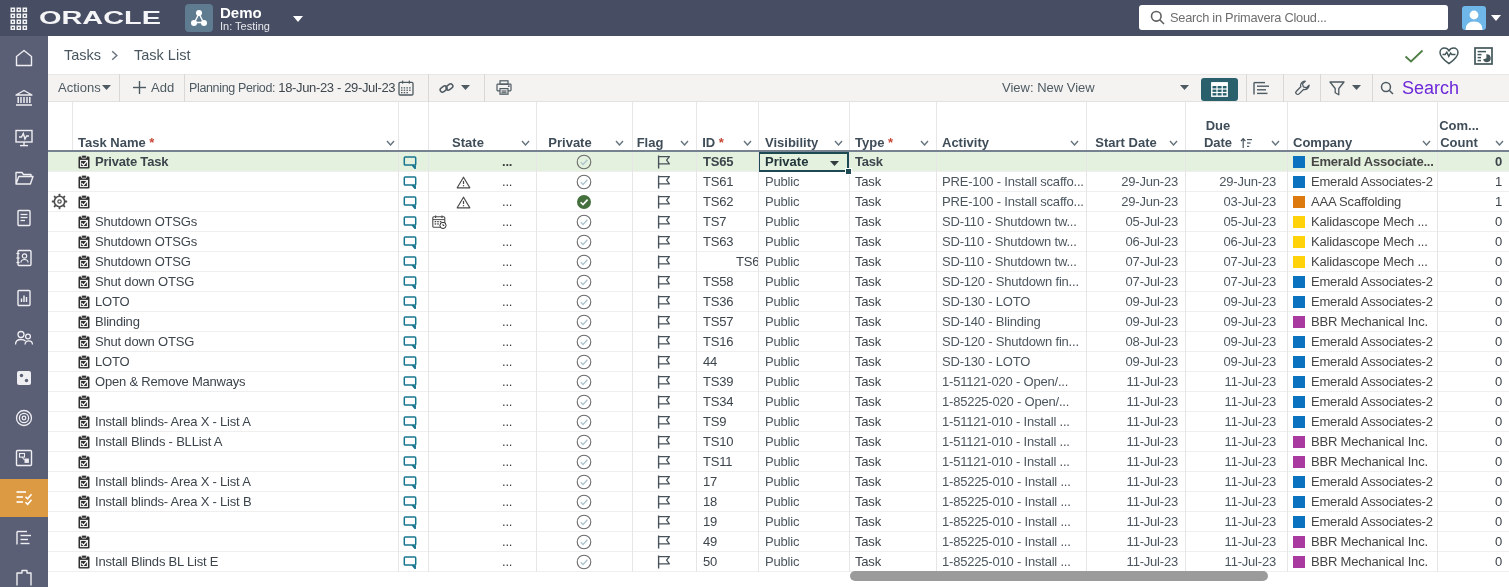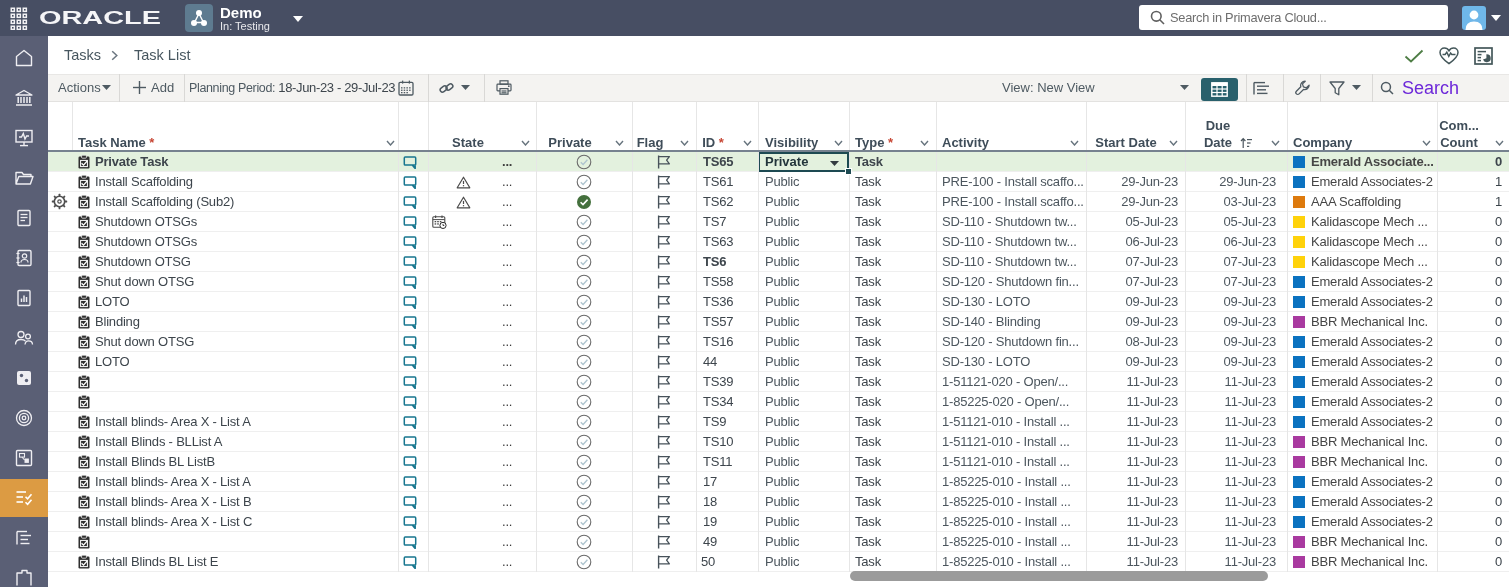--- a/index.html
+++ b/index.html
@@ -517,21 +517,20 @@
   </div>
 <div class="abs" style="left:48px;top:172px;width:1461px;height:20px;background:#fff;border-bottom:1px solid #EFEFEF">
     <div class="cell" style="left:30px;top:3px">
       <svg width="12" height="14" viewBox="0 0 12 14" style="display:block;">
         <rect x="0.5" y="1.5" width="11" height="12" rx="1.2" fill="#2E2E2E"></rect>
         <rect x="3.6" y="0.2" width="4.8" height="3" rx="0.8" fill="#2E2E2E" stroke="#fff" stroke-width="0.7"></rect>
         <rect x="2.6" y="5.4" width="6.8" height="6.2" fill="none" stroke="#fff" stroke-width="1"></rect>
         <path d="M3.6 8.2 L5.5 10.1 L9.2 6" fill="none" stroke="#fff" stroke-width="1.3"></path>
       </svg>
     </div>
-    <div class="cell" style="left:47px;width:300px;">Install Scaffolding</div>
     <div class="cell" style="left:355px;top:4px">
       <svg width="14" height="13" viewBox="0 0 14 13" style="display:block;">
         <path d="M2.2 1.1 H11.8 Q12.7 1.1 12.7 2 V8.2 Q12.7 9.1 11.8 9.1 H9.2 L12.2 12.6 V9.1 M2.2 1.1 Q1.3 1.1 1.3 2 V8.2 Q1.3 9.1 2.2 9.1 H9.2" fill="none" stroke="#17768F" stroke-width="1.5" stroke-linejoin="round"></path>
       </svg>
     </div>
     <div class="cell" style="left:408px;top:4px">
       <svg width="15" height="13" viewBox="0 0 15 13" style="display:block;">
         <path d="M7.5 1.2 L13.8 11.8 H1.2 Z" fill="none" stroke="#4B4B4B" stroke-width="1.2" stroke-linejoin="round"></path>
         <rect x="6.9" y="4.9" width="1.2" height="3.1" fill="#4B4B4B"></rect>
         <rect x="6.9" y="9.1" width="1.2" height="1.2" fill="#4B4B4B"></rect>
@@ -578,21 +577,20 @@
       </svg>
     </div>
     <div class="cell" style="left:30px;top:3px">
       <svg width="12" height="14" viewBox="0 0 12 14" style="display:block;">
         <rect x="0.5" y="1.5" width="11" height="12" rx="1.2" fill="#2E2E2E"></rect>
         <rect x="3.6" y="0.2" width="4.8" height="3" rx="0.8" fill="#2E2E2E" stroke="#fff" stroke-width="0.7"></rect>
         <rect x="2.6" y="5.4" width="6.8" height="6.2" fill="none" stroke="#fff" stroke-width="1"></rect>
         <path d="M3.6 8.2 L5.5 10.1 L9.2 6" fill="none" stroke="#fff" stroke-width="1.3"></path>
       </svg>
     </div>
-    <div class="cell" style="left:47px;width:300px;">Install Scaffolding (Sub2)</div>
     <div class="cell" style="left:355px;top:4px">
       <svg width="14" height="13" viewBox="0 0 14 13" style="display:block;">
         <path d="M2.2 1.1 H11.8 Q12.7 1.1 12.7 2 V8.2 Q12.7 9.1 11.8 9.1 H9.2 L12.2 12.6 V9.1 M2.2 1.1 Q1.3 1.1 1.3 2 V8.2 Q1.3 9.1 2.2 9.1 H9.2" fill="none" stroke="#17768F" stroke-width="1.5" stroke-linejoin="round"></path>
       </svg>
     </div>
     <div class="cell" style="left:408px;top:4px">
       <svg width="15" height="13" viewBox="0 0 15 13" style="display:block;">
         <path d="M7.5 1.2 L13.8 11.8 H1.2 Z" fill="none" stroke="#4B4B4B" stroke-width="1.2" stroke-linejoin="round"></path>
         <rect x="6.9" y="4.9" width="1.2" height="3.1" fill="#4B4B4B"></rect>
         <rect x="6.9" y="9.1" width="1.2" height="1.2" fill="#4B4B4B"></rect>
@@ -741,21 +739,21 @@
         <circle cx="8" cy="8" r="6.8" fill="none" stroke="#6A6A6A" stroke-width="1.1"></circle>
         <path d="M4.8 8.2 L7.1 10.5 L11.4 5.8" fill="none" stroke="#AEC4CE" stroke-width="1.3"></path>
       </svg>
     </div>
     <div class="cell" style="left:609px;top:3px">
       <svg width="14" height="14" viewBox="0 0 14 14" style="display:block;">
         <line x1="1.6" y1="0.5" x2="1.6" y2="13.5" stroke="#47525A" stroke-width="1.4"></line>
         <path d="M1.6 1.6 H12.4 L9.6 5.2 L12.4 8.8 H1.6" fill="none" stroke="#47525A" stroke-width="1.3" stroke-linejoin="round"></path>
       </svg>
     </div>
-    <div class="cell" style="left:655px;width:50px;font-weight:bold;">TS6</div>
+    <div class="cell" style="left:688px;width:50px;">TS6</div>
     <div class="cell" style="left:717px;width:80px;color:#4C565E">Public</div>
     <div class="cell" style="left:807px;width:78px;">Task</div>
     <div class="cell" style="left:894px;width:142px;color:#4C565E;letter-spacing:-0.2px">SD-110 - Shutdown tw...</div>
     <div class="cell" style="left:1038px;width:92px;text-align:right;color:#4C565E">07-Jul-23</div>
     <div class="cell" style="left:1137px;width:91px;text-align:right;color:#4C565E">07-Jul-23</div>
     <div class="cell" style="left:1245px;top:4px">
       <div style="width:12px;height:12px;background:#FFD20A"></div>
     </div>
     <div class="cell" style="left:1263px;width:125px;color:#464646">Kalidascope Mech ...</div>
     <div class="cell" style="left:1389px;width:65px;text-align:right;">0</div>
@@ -962,20 +960,21 @@
   </div>
 <div class="abs" style="left:48px;top:372px;width:1461px;height:20px;background:#fff;border-bottom:1px solid #EFEFEF">
     <div class="cell" style="left:30px;top:3px">
       <svg width="12" height="14" viewBox="0 0 12 14" style="display:block;">
         <rect x="0.5" y="1.5" width="11" height="12" rx="1.2" fill="#2E2E2E"></rect>
         <rect x="3.6" y="0.2" width="4.8" height="3" rx="0.8" fill="#2E2E2E" stroke="#fff" stroke-width="0.7"></rect>
         <rect x="2.6" y="5.4" width="6.8" height="6.2" fill="none" stroke="#fff" stroke-width="1"></rect>
         <path d="M3.6 8.2 L5.5 10.1 L9.2 6" fill="none" stroke="#fff" stroke-width="1.3"></path>
       </svg>
     </div>
+    <div class="cell" style="left:47px;width:300px;">Open &amp; Remove Manways</div>
     <div class="cell" style="left:355px;top:4px">
       <svg width="14" height="13" viewBox="0 0 14 13" style="display:block;">
         <path d="M2.2 1.1 H11.8 Q12.7 1.1 12.7 2 V8.2 Q12.7 9.1 11.8 9.1 H9.2 L12.2 12.6 V9.1 M2.2 1.1 Q1.3 1.1 1.3 2 V8.2 Q1.3 9.1 2.2 9.1 H9.2" fill="none" stroke="#17768F" stroke-width="1.5" stroke-linejoin="round"></path>
       </svg>
     </div>
     <div class="cell" style="left:454px;width:16px;color:#3B3B3B">...</div>
     <div class="cell" style="left:528px;top:2px">
       <svg width="16" height="16" viewBox="0 0 16 16" style="display:block;">
         <circle cx="8" cy="8" r="6.8" fill="none" stroke="#6A6A6A" stroke-width="1.1"></circle>
         <path d="M4.8 8.2 L7.1 10.5 L11.4 5.8" fill="none" stroke="#AEC4CE" stroke-width="1.3"></path>
@@ -1120,21 +1119,20 @@
   </div>
 <div class="abs" style="left:48px;top:452px;width:1461px;height:20px;background:#fff;border-bottom:1px solid #EFEFEF">
     <div class="cell" style="left:30px;top:3px">
       <svg width="12" height="14" viewBox="0 0 12 14" style="display:block;">
         <rect x="0.5" y="1.5" width="11" height="12" rx="1.2" fill="#2E2E2E"></rect>
         <rect x="3.6" y="0.2" width="4.8" height="3" rx="0.8" fill="#2E2E2E" stroke="#fff" stroke-width="0.7"></rect>
         <rect x="2.6" y="5.4" width="6.8" height="6.2" fill="none" stroke="#fff" stroke-width="1"></rect>
         <path d="M3.6 8.2 L5.5 10.1 L9.2 6" fill="none" stroke="#fff" stroke-width="1.3"></path>
       </svg>
     </div>
-    <div class="cell" style="left:47px;width:300px;">Install Blinds BL ListB</div>
     <div class="cell" style="left:355px;top:4px">
       <svg width="14" height="13" viewBox="0 0 14 13" style="display:block;">
         <path d="M2.2 1.1 H11.8 Q12.7 1.1 12.7 2 V8.2 Q12.7 9.1 11.8 9.1 H9.2 L12.2 12.6 V9.1 M2.2 1.1 Q1.3 1.1 1.3 2 V8.2 Q1.3 9.1 2.2 9.1 H9.2" fill="none" stroke="#17768F" stroke-width="1.5" stroke-linejoin="round"></path>
       </svg>
     </div>
     <div class="cell" style="left:454px;width:16px;color:#3B3B3B">...</div>
     <div class="cell" style="left:528px;top:2px">
       <svg width="16" height="16" viewBox="0 0 16 16" style="display:block;">
         <circle cx="8" cy="8" r="6.8" fill="none" stroke="#6A6A6A" stroke-width="1.1"></circle>
         <path d="M4.8 8.2 L7.1 10.5 L11.4 5.8" fill="none" stroke="#AEC4CE" stroke-width="1.3"></path>
@@ -1240,21 +1238,20 @@
   </div>
 <div class="abs" style="left:48px;top:512px;width:1461px;height:20px;background:#fff;border-bottom:1px solid #EFEFEF">
     <div class="cell" style="left:30px;top:3px">
       <svg width="12" height="14" viewBox="0 0 12 14" style="display:block;">
         <rect x="0.5" y="1.5" width="11" height="12" rx="1.2" fill="#2E2E2E"></rect>
         <rect x="3.6" y="0.2" width="4.8" height="3" rx="0.8" fill="#2E2E2E" stroke="#fff" stroke-width="0.7"></rect>
         <rect x="2.6" y="5.4" width="6.8" height="6.2" fill="none" stroke="#fff" stroke-width="1"></rect>
         <path d="M3.6 8.2 L5.5 10.1 L9.2 6" fill="none" stroke="#fff" stroke-width="1.3"></path>
       </svg>
     </div>
-    <div class="cell" style="left:47px;width:300px;">Install blinds- Area X - List C</div>
     <div class="cell" style="left:355px;top:4px">
       <svg width="14" height="13" viewBox="0 0 14 13" style="display:block;">
         <path d="M2.2 1.1 H11.8 Q12.7 1.1 12.7 2 V8.2 Q12.7 9.1 11.8 9.1 H9.2 L12.2 12.6 V9.1 M2.2 1.1 Q1.3 1.1 1.3 2 V8.2 Q1.3 9.1 2.2 9.1 H9.2" fill="none" stroke="#17768F" stroke-width="1.5" stroke-linejoin="round"></path>
       </svg>
     </div>
     <div class="cell" style="left:454px;width:16px;color:#3B3B3B">...</div>
     <div class="cell" style="left:528px;top:2px">
       <svg width="16" height="16" viewBox="0 0 16 16" style="display:block;">
         <circle cx="8" cy="8" r="6.8" fill="none" stroke="#6A6A6A" stroke-width="1.1"></circle>
         <path d="M4.8 8.2 L7.1 10.5 L11.4 5.8" fill="none" stroke="#AEC4CE" stroke-width="1.3"></path>
@@ -1338,21 +1335,21 @@
         <circle cx="8" cy="8" r="6.8" fill="none" stroke="#6A6A6A" stroke-width="1.1"></circle>
         <path d="M4.8 8.2 L7.1 10.5 L11.4 5.8" fill="none" stroke="#AEC4CE" stroke-width="1.3"></path>
       </svg>
     </div>
     <div class="cell" style="left:609px;top:3px">
       <svg width="14" height="14" viewBox="0 0 14 14" style="display:block;">
         <line x1="1.6" y1="0.5" x2="1.6" y2="13.5" stroke="#47525A" stroke-width="1.4"></line>
         <path d="M1.6 1.6 H12.4 L9.6 5.2 L12.4 8.8 H1.6" fill="none" stroke="#47525A" stroke-width="1.3" stroke-linejoin="round"></path>
       </svg>
     </div>
-    <div class="cell" style="left:617px;width:50px;text-align:right;">50</div>
+    <div class="cell" style="left:655px;width:50px;">50</div>
     <div class="cell" style="left:717px;width:80px;color:#4C565E">Public</div>
     <div class="cell" style="left:807px;width:78px;">Task</div>
     <div class="cell" style="left:894px;width:142px;color:#4C565E;letter-spacing:-0.2px">1-85225-010 - Install ...</div>
     <div class="cell" style="left:1038px;width:92px;text-align:right;color:#4C565E">11-Jul-23</div>
     <div class="cell" style="left:1137px;width:91px;text-align:right;color:#4C565E">11-Jul-23</div>
     <div class="cell" style="left:1245px;top:4px">
       <div style="width:12px;height:12px;background:#A93AA0"></div>
     </div>
     <div class="cell" style="left:1263px;width:125px;color:#464646">BBR Mechanical Inc.</div>
     <div class="cell" style="left:1389px;width:65px;text-align:right;">0</div>

